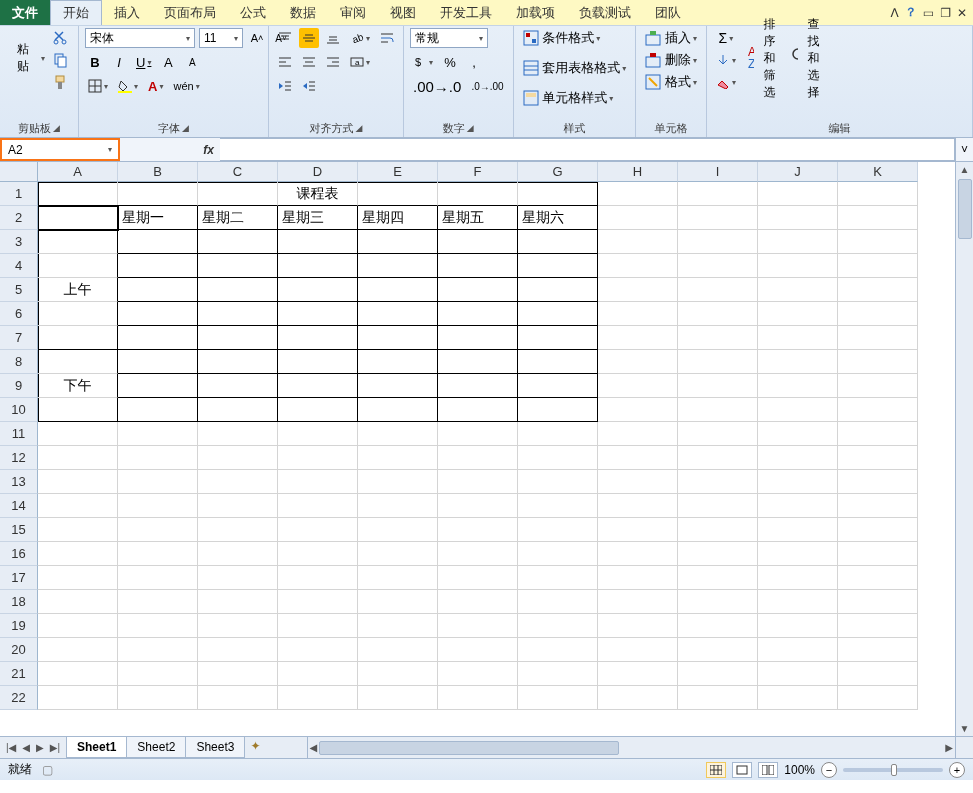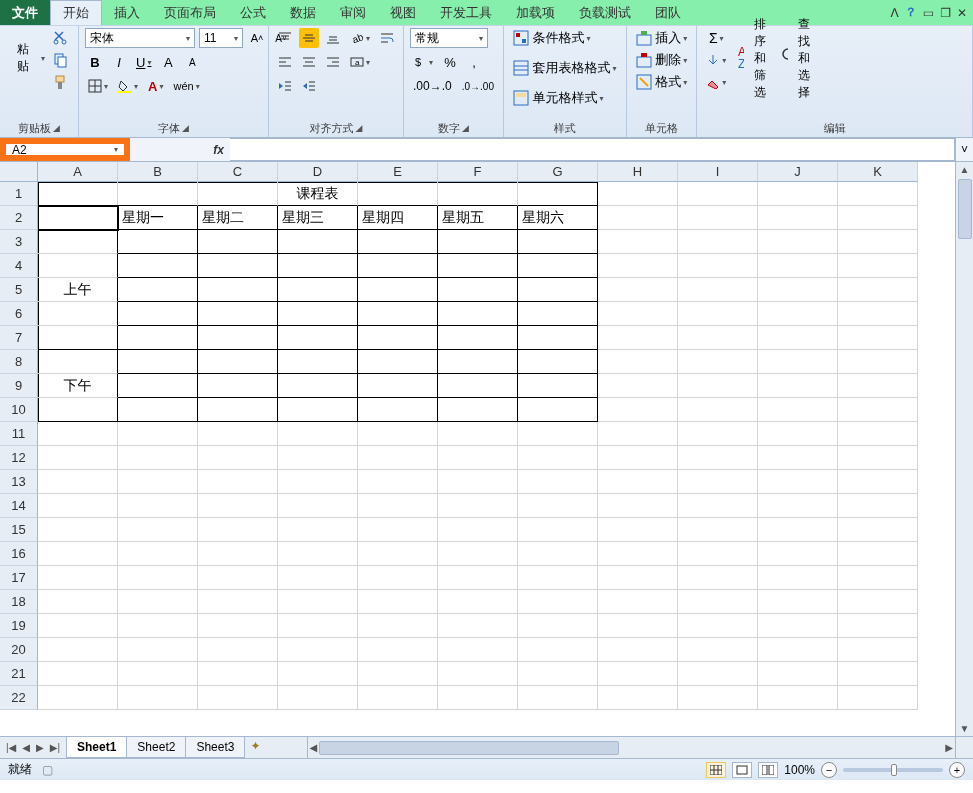--- a/index.html
+++ b/index.html
@@ -1,19 +1,19 @@
 <!DOCTYPE html>
 <html><head>
 <meta charset="utf-8">
 <style>
 * { box-sizing: border-box; margin: 0; padding: 0; font-family: "Microsoft YaHei", SimSun, Arial, sans-serif; }
 body { width: 973px; height: 793px; background: #fff; font-size: 12px; overflow: hidden; position: relative; }
 
 
-.tabs-row { height: 26px; display: flex; align-items: stretch; background: #86efac; border-bottom: 1px solid #c5d4e6; }
+.tabs-row { height: 26px; display: flex; align-items: stretch; background: #fef9c3; border-bottom: 1px solid #c5d4e6; }
 .tab { padding: 4px 12px; font-size: 13px; display: flex; align-items: center; cursor: pointer; color: #333; }
 .tab.file { background: #1e7145; color: #fff; font-weight: bold; }
 .tab.active { background: #e7eff8; border: 1px solid #a5b8d0; border-bottom: none; }
 .tabs-right { margin-left: auto; display: flex; align-items: center; gap: 6px; padding-right: 6px; font-size: 12px; color: #333; }
 .tabs-right span { cursor: pointer; }
 
 
 .ribbon { height: 112px; background: linear-gradient(#e7eff8, #dde8f5); border-bottom: 1px solid #a5b8d0; display: flex; }
 .group { border-right: 1px solid #b8c8de; padding: 2px 6px 0 6px; display: flex; flex-direction: column; }
 .group-body { flex: 1; display: flex; align-items: flex-start; gap: 4px; }
@@ -26,21 +26,21 @@
 .btn.dd::after { content: "▾"; font-size: 8px; margin-left: 2px; color: #555; }
 .selbox { height: 20px; border: 1px solid #8fa6c4; background: #fff; display: inline-flex; align-items: center; padding: 0 4px; font-size: 12px; }
 .selbox .dd { margin-left: auto; font-size: 8px; color: #555; padding-left: 4px; }
 .bold { font-weight: bold; }
 .italic { font-style: italic; }
 .underline { text-decoration: underline; }
 .fill-orange { background: #ffc000; }
 
 
 .formula-bar { height: 24px; display: flex; align-items: stretch; border-bottom: 1px solid #a5b8d0; background: #f0f4fa; }
-.namebox { width: 130px; border: 6px solid #f97316; background: #fff; display: flex; align-items: center; padding: 0 6px; justify-content: space-between; }
+.namebox { width: 120px; border: 2px solid #f97316; background: #fff; display: flex; align-items: center; padding: 0 6px; justify-content: space-between; }
 .namebox .dd { font-size: 8px; color: #555; cursor:pointer; }
 .fx { width: 100px; display: flex; align-items: center; justify-content: flex-end; padding-right: 6px; gap: 8px; color: #888; }
 .fx span { cursor: pointer; font-weight: bold; }
 .fx .fxlabel { font-style: italic; color: #333; }
 .formula-input { flex: 1; border: 1px solid #a5b8d0; border-left: none; background: #fff; }
 
 
 .sheet-wrap { position: relative; height: 574px; display: flex; }
 .sheet-body { flex: 1; overflow: hidden; position: relative; }
 .corner { position: absolute; left: 0; top: 0; width: 38px; height: 20px; background: #e7edf5; border-right: 1px solid #9eb6ce; border-bottom: 1px solid #9eb6ce; z-index: 3; }
@@ -295,21 +295,21 @@
       <div class="row">
         <span class="btn dd">
             <svg width="14" height="14">
               <text x="2" y="11" font-size="11">$</text>
             </svg>
           </span>
         <span class="btn">%</span>
         <span class="btn">,</span>
       </div>
       <div class="row">
-        <span class="btn" style="font-size:12px;">.00→.0</span>
+        <span class="btn" style="font-size:15px;">.00→.0</span>
         <span class="btn" style="font-size:10px;">.0→.00</span>
       </div>
     </div>
     <div class="group-label">
         <span>数字</span>
         <span class="dlg">◢</span>
       </div>
   </div>
 
   <div class="group">

